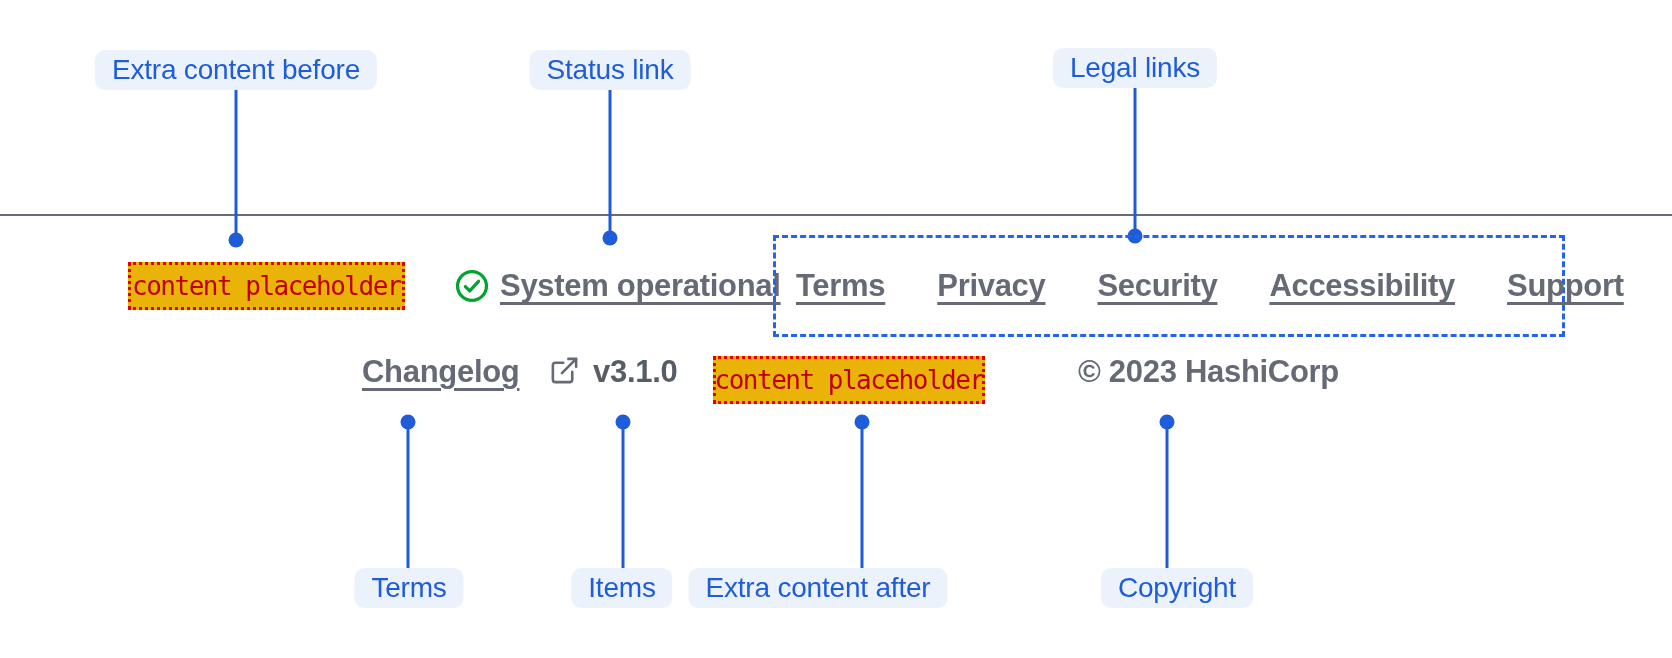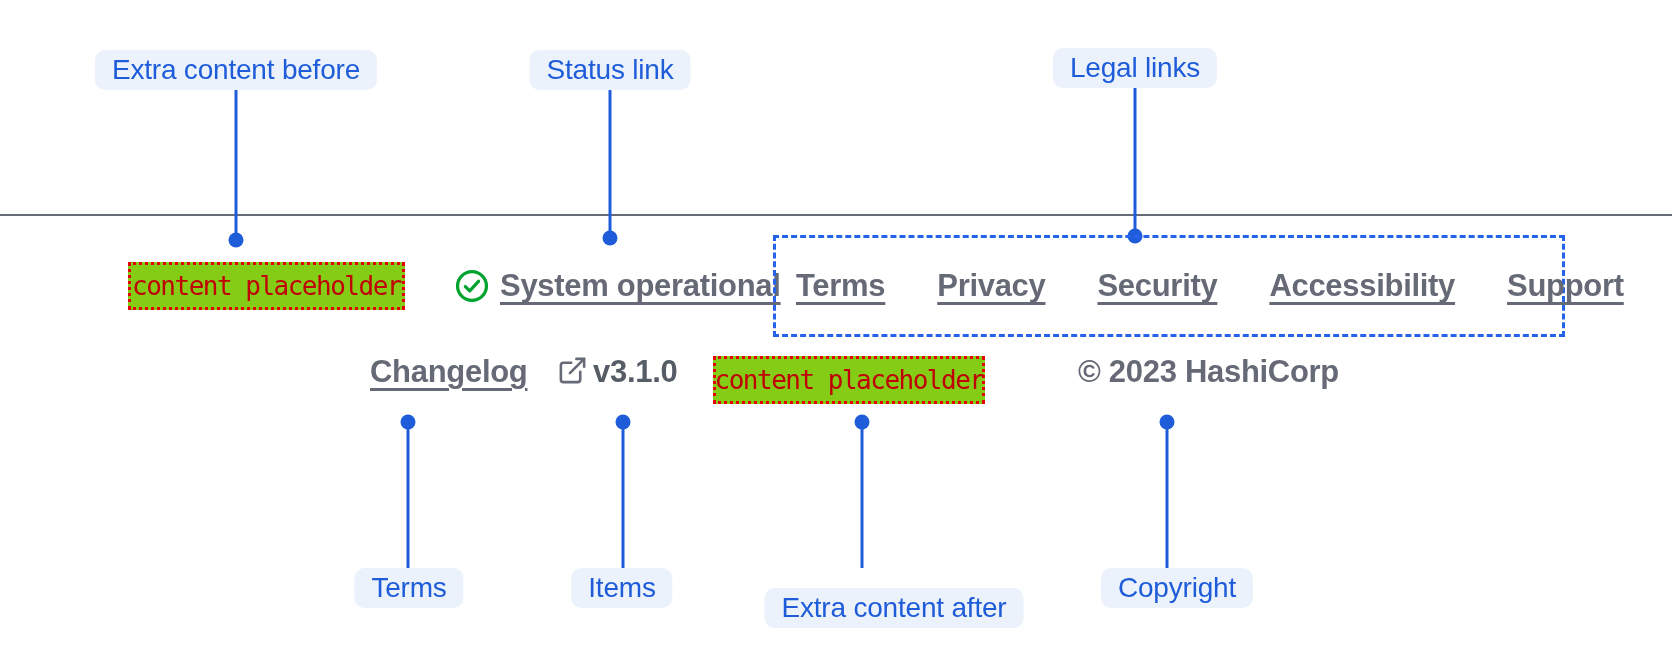--- a/index.html
+++ b/index.html
@@ -11,21 +11,21 @@
 
   
   .pill{position:absolute;transform:translateX(-50%);height:40px;display:flex;align-items:center;
         padding:0 17px;border-radius:10px;background:#ebf2fc;color:#1e5cd9;
         font-size:28px;font-weight:500;letter-spacing:-0.2px;white-space:nowrap;}
   .pill.a1{left:236px;top:50px;}
   .pill.a2{left:610px;top:50px;}
   .pill.a3{left:1135px;top:48px;}
   .pill.b1{left:409px;top:568px;}
   .pill.b2{left:622px;top:568px;}
-  .pill.b3{left:894px;top:568px;margin-top:20px;}
+  .pill.b3{left:818px;top:568px;}
   .pill.b4{left:1170px;top:568px;margin-left:7px;}
 
   
   .vline{position:absolute;width:3px;background:#1e5cd9;transform:translateX(-50%);}
   .vl-a1{left:236px;top:90px;height:144px;}
   .vl-a2{left:610px;top:90px;height:142px;}
   .vl-a3{left:1135px;top:88px;height:142px;}
   .vl-b1{left:408px;top:428px;height:140px;}
   .vl-b2{left:623px;top:428px;height:140px;}
   .vl-b3{left:862px;top:428px;height:140px;}
@@ -34,40 +34,40 @@
        transform:translate(-50%,-50%);}
   .dot-a1{left:236px;top:240px;}
   .dot-a2{left:610px;top:238px;}
   .dot-a3{left:1135px;top:236px;}
   .dot-b1{left:408px;top:422px;}
   .dot-b2{left:623px;top:422px;}
   .dot-b3{left:862px;top:422px;}
   .dot-b4{left:1167px;top:422px;}
 
   
-  .placeholder{position:absolute;box-sizing:border-box;background:#84cc16;border:3px dotted #e40000;
+  .placeholder{position:absolute;box-sizing:border-box;background:#eab308;border:3px dotted #e40000;
         color:#c00005;font-family:"DejaVu Sans Mono","Liberation Mono",monospace;
         font-size:26px;letter-spacing:-1.5px;display:flex;align-items:center;justify-content:center;
         white-space:nowrap;overflow:visible;}
   .ph1{left:128px;top:262px;width:277px;height:48px;}
   .ph2{left:713px;top:356px;width:272px;height:48px;}
 
   
   .flink{color:#656a76;font-size:31px;font-weight:600;letter-spacing:-0.3px;
          text-decoration:underline;text-decoration-thickness:2.5px;text-underline-offset:6px;
          white-space:nowrap;cursor:pointer;}
   .ftext{color:#656a76;font-size:31px;font-weight:700;letter-spacing:-0.3px;white-space:nowrap;}
 
   .status{position:absolute;left:455px;top:262px;height:48px;display:flex;align-items:center;gap:11px;}
   .status svg{display:block;}
 
   .legalbox{position:absolute;left:773px;top:235px;width:792px;height:102px;box-sizing:border-box;
         border:3px dashed #2563eb;display:flex;align-items:center;gap:52px;padding:0 20px;}
 
-  .changelog{position:absolute;left:370px;top:351px;height:42px;display:flex;align-items:center;gap:30px;justify-content:flex-end;}
+  .changelog{position:absolute;left:362px;top:351px;height:42px;display:flex;align-items:center;gap:30px;justify-content:flex-end;}
   .version{position:absolute;left:593px;top:351px;height:42px;display:flex;align-items:center;
            color:#575d66;}
   .copyright{position:absolute;left:1078px;top:351px;height:42px;display:flex;align-items:center;}
 </style>
 </head>
 <body>
 
 <div class="canvas">
 
   <div class="rule"></div>

